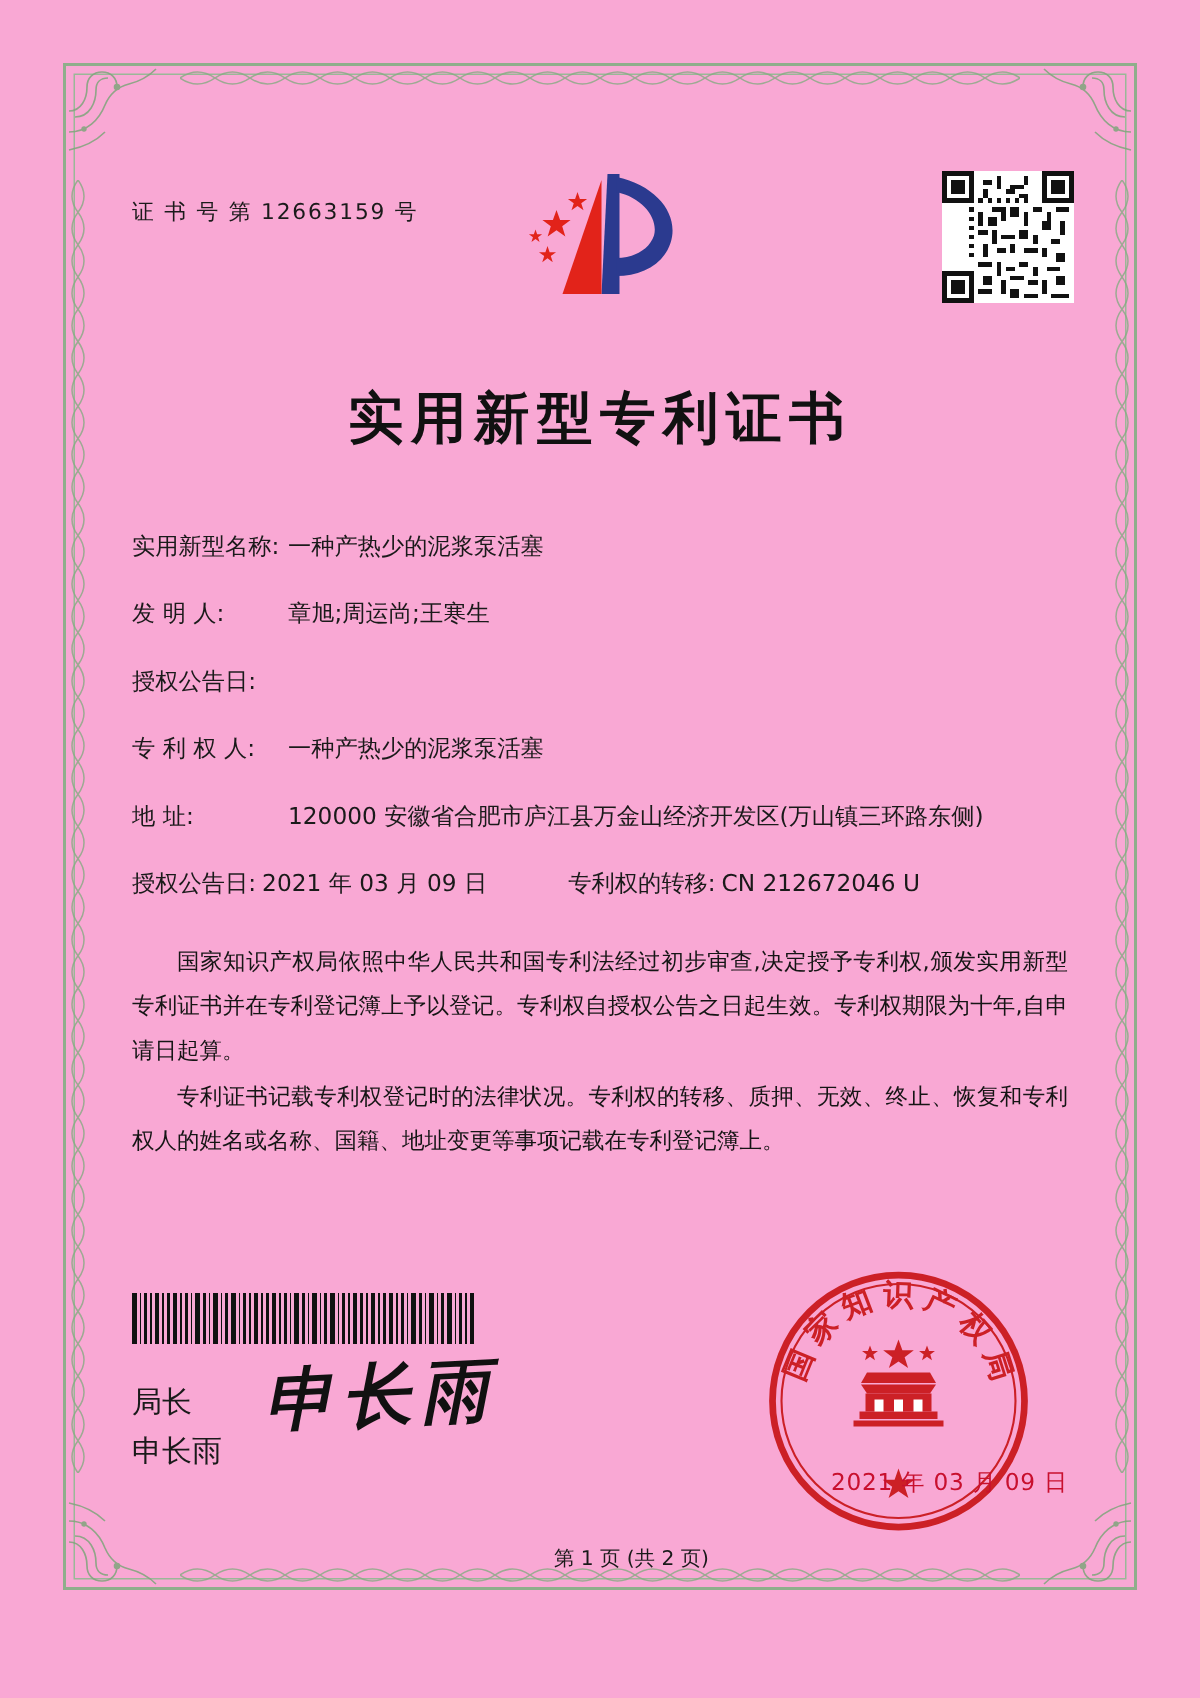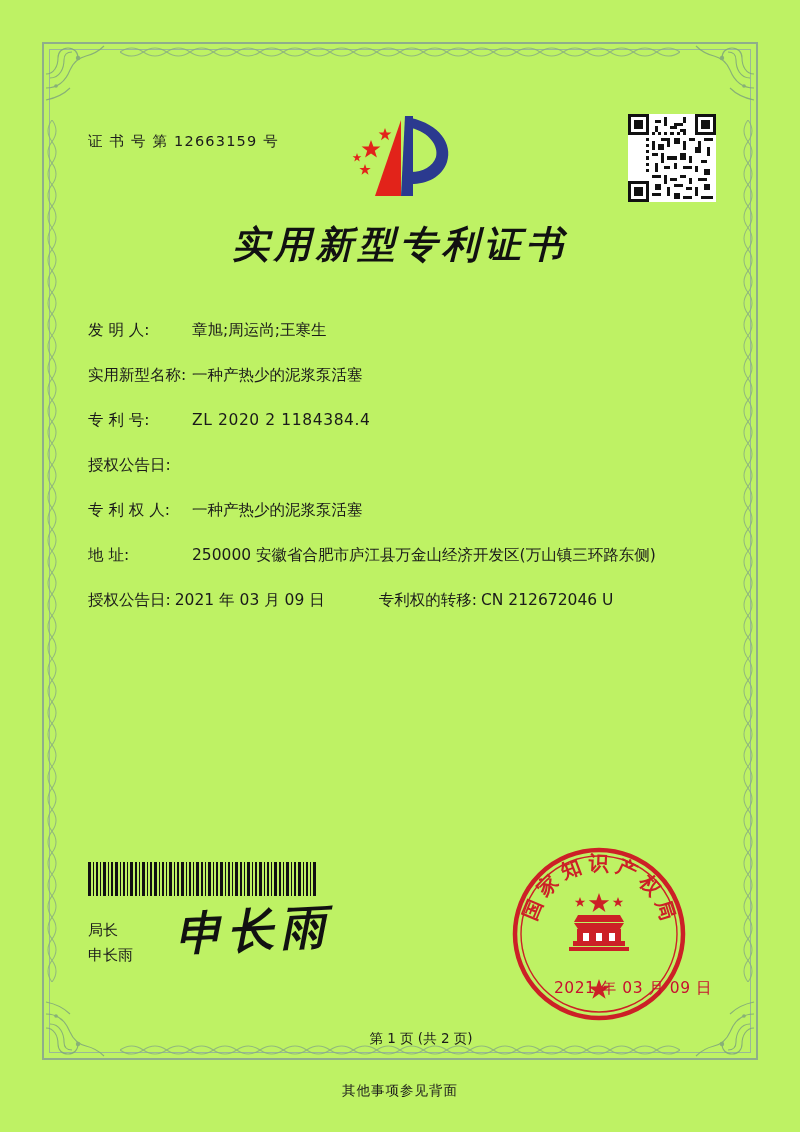--- a/index.html
+++ b/index.html
@@ -12,21 +12,21 @@
     height: 1132px;
     font-family: "DejaVu Sans", "Liberation Sans", sans-serif;
     color: #1a1a1a;
     position: relative;
     overflow: hidden;
   }
 
   .page {
     position: absolute;
     inset: 0;
-    background: #bef264;
+    background: #f9a8d4;
   }
 
   
   .frame-outer {
     position: absolute;
     left: 42px;
     top: 42px;
     right: 42px;
     bottom: 72px;
     border: 2px solid #8fae8b;
@@ -106,23 +106,22 @@
     height: 88px;
   }
   .qr-wrap svg { width: 100%; height: 100%; display: block; }
 
   .doc-title {
     text-align: center;
     font-family: "DejaVu Sans", "Liberation Sans", sans-serif;
     font-weight: bold;
     font-size: 37px;
     letter-spacing: 5px;
-    margin-top: 0;
+    margin-top: 34px;
     color: #111;
-    font-style: italic;
   }
 
   .fields {
     margin-top: 48px;
     font-size: 15.5px;
     line-height: 1.55;
     color: #1a1a1a;
   }
   .field {
     display: flex;
@@ -174,21 +173,21 @@
     width: 230px;
     height: 34px;
   }
   .barcode svg { width: 100%; height: 100%; display: block; }
 
   
   .sign-block {
     position: absolute;
     left: 88px;
     top: 918px;
-    font-size: 15px;
+    font-size: 20px;
     line-height: 1.65;
   }
   .sign-name-hand {
     position: absolute;
     left: 176px;
     top: 900px;
     font-family: "DejaVu Serif", "Liberation Serif", serif;
     font-style: italic;
     font-weight: bold;
     font-size: 46px;
@@ -421,58 +420,58 @@
           </g>
         </svg>
       </div>
     </div>
 
     <div class="doc-title">实用新型专利证书</div>
 
     <div class="fields">
 
       <div class="field">
+        <div class="label">实用新型名称:</div>
+        <div class="value">一种产热少的泥浆泵活塞</div>
+      </div>
+
+      <div class="field">
         <div class="label">发 明 人:</div>
         <div class="value">章旭;周运尚;王寒生</div>
       </div>
 
-      <div class="field">
-        <div class="label">实用新型名称:</div>
-        <div class="value">一种产热少的泥浆泵活塞</div>
-      </div>
-
-      <div class="field">
-        <div class="label">专 利 号:</div>
-        <div class="value mono">ZL 2020 2 1184384.4</div>
-      </div>
 
       <div class="field">
         <div class="label">授权公告日:</div>
       </div>
 
       <div class="field">
         <div class="label">专 利 权 人:</div>
         <div class="value">一种产热少的泥浆泵活塞</div>
       </div>
 
       <div class="field">
         <div class="label">地         址:</div>
-        <div class="value">250000 安徽省合肥市庐江县万金山经济开发区(万山镇三环路东侧)</div>
+        <div class="value">120000 安徽省合肥市庐江县万金山经济开发区(万山镇三环路东侧)</div>
       </div>
 
       <div class="field-inline">
         <span class="seg-label">授权公告日:</span>
         <span class="seg-value">2021 年 03 月 09 日</span>
         <span class="gap"></span>
         <span class="seg-label">专利权的转移:</span>
         <span class="seg-value">CN 212672046 U</span>
       </div>
 
     </div>
 
+    <div class="paragraphs">
+      <p>国家知识产权局依照中华人民共和国专利法经过初步审查,决定授予专利权,颁发实用新型专利证书并在专利登记簿上予以登记。专利权自授权公告之日起生效。专利权期限为十年,自申请日起算。</p>
+      <p>专利证书记载专利权登记时的法律状况。专利权的转移、质押、无效、终止、恢复和专利权人的姓名或名称、国籍、地址变更等事项记载在专利登记簿上。</p>
+    </div>
 
   </div>
 
   <div class="barcode">
     <svg viewBox="0 0 230 34" preserveAspectRatio="none" shape-rendering="crispEdges">
       <g fill="#111">
         <rect x="0" y="0" width="3" height="34"></rect>
           <rect x="5" y="0" width="1" height="34"></rect>
         <rect x="8" y="0" width="2" height="34"></rect>
           <rect x="12" y="0" width="1" height="34"></rect>
@@ -567,15 +566,14 @@
         <textPath href="#sealArc" startOffset="6%">国家知识产权局</textPath>
       </text>
 
       <polygon points="89,134 91.6,141.5 99.6,141.5 93.2,146.2 95.6,153.7 89,149.1 82.4,153.7 84.8,146.2 78.4,141.5 86.4,141.5" fill="#cc2026"></polygon>
     </svg>
   </div>
 
   <div class="seal-date">2021 年 03 月 09 日</div>
 
   <div class="page-no">第 1 页 (共 2 页)</div>
-  <div class="footer-note">其他事项参见背面</div>
 
 </div>
 
 </body></html>

